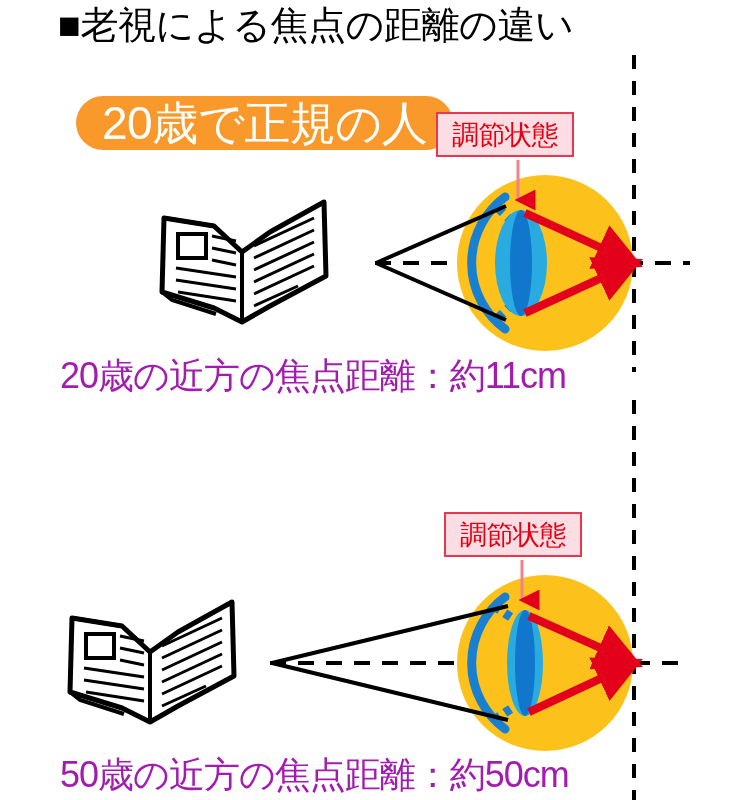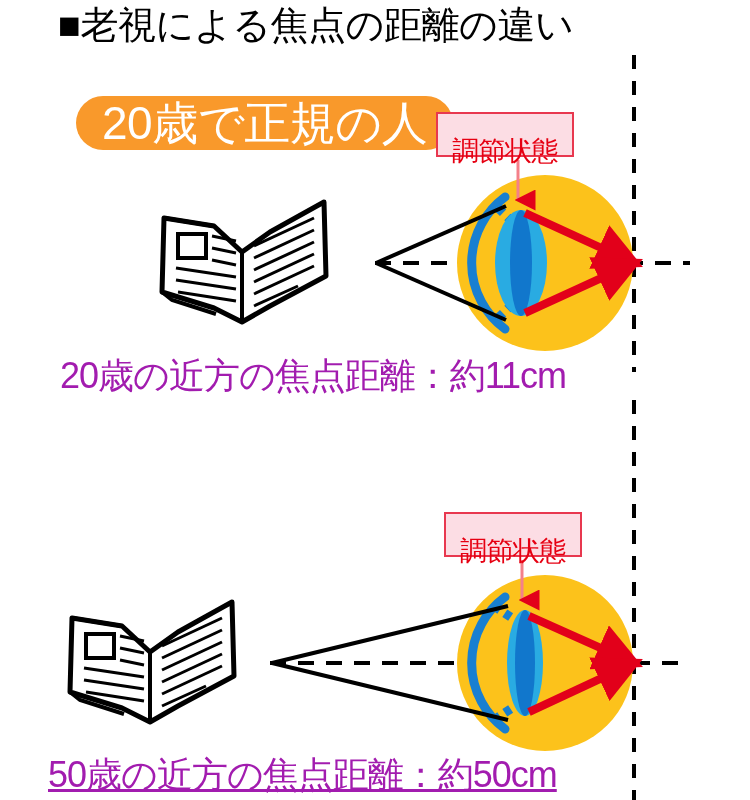--- a/index.html
+++ b/index.html
@@ -51,21 +51,21 @@
     white-space: nowrap;
     text-align: center;
   }
   #badge-20 { left: 76px; top: 96px; }
   #badge-50 { left: 76px; top: 492px; }
 
   
   .callout {
     position: absolute;
     height: 45px;
-    padding: 16px 14px;
+    padding: 0 14px;
     background: #FCDDE4;
     border: 2px solid #E8384F;
     color: #E60012;
     font-size: 27px;
     line-height: 42px;
     font-weight: 500;
     letter-spacing: -0.5px;
     white-space: nowrap;
     text-align: center;
   }
@@ -76,21 +76,21 @@
   .focal-caption {
     position: absolute;
     font-size: 36px;
     line-height: 46px;
     font-weight: 400;
     letter-spacing: -1px;
     white-space: nowrap;
     color: #a21caf;
   }
   #caption-20 { left: 60px; top: 353px; }
-  #caption-50 { left: 48px; top: 752px; text-decoration: underline; }
+  #caption-50 { left: 60px; top: 752px; }
 
   
   .scene-svg {
     position: absolute;
     left: 0; top: 0;
     width: 750px; height: 800px;
     pointer-events: none;
   }
 </style>
 </head>

